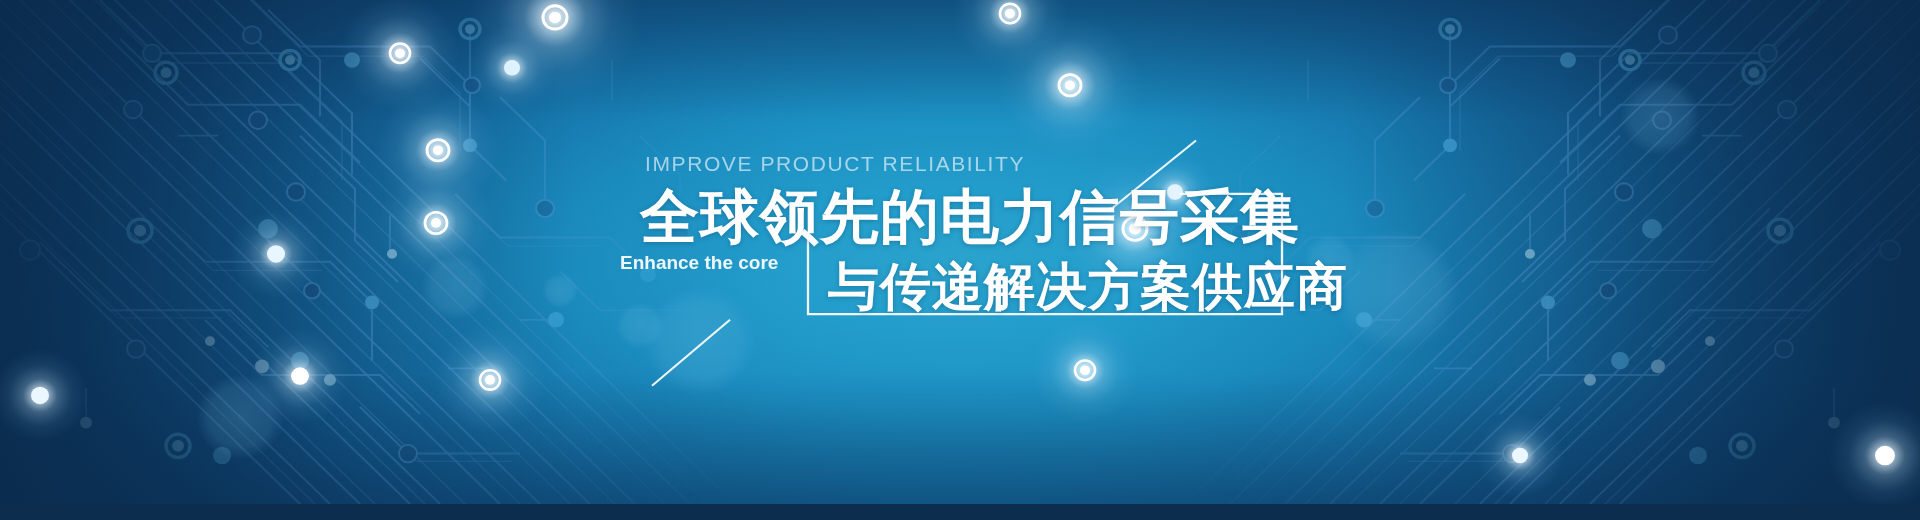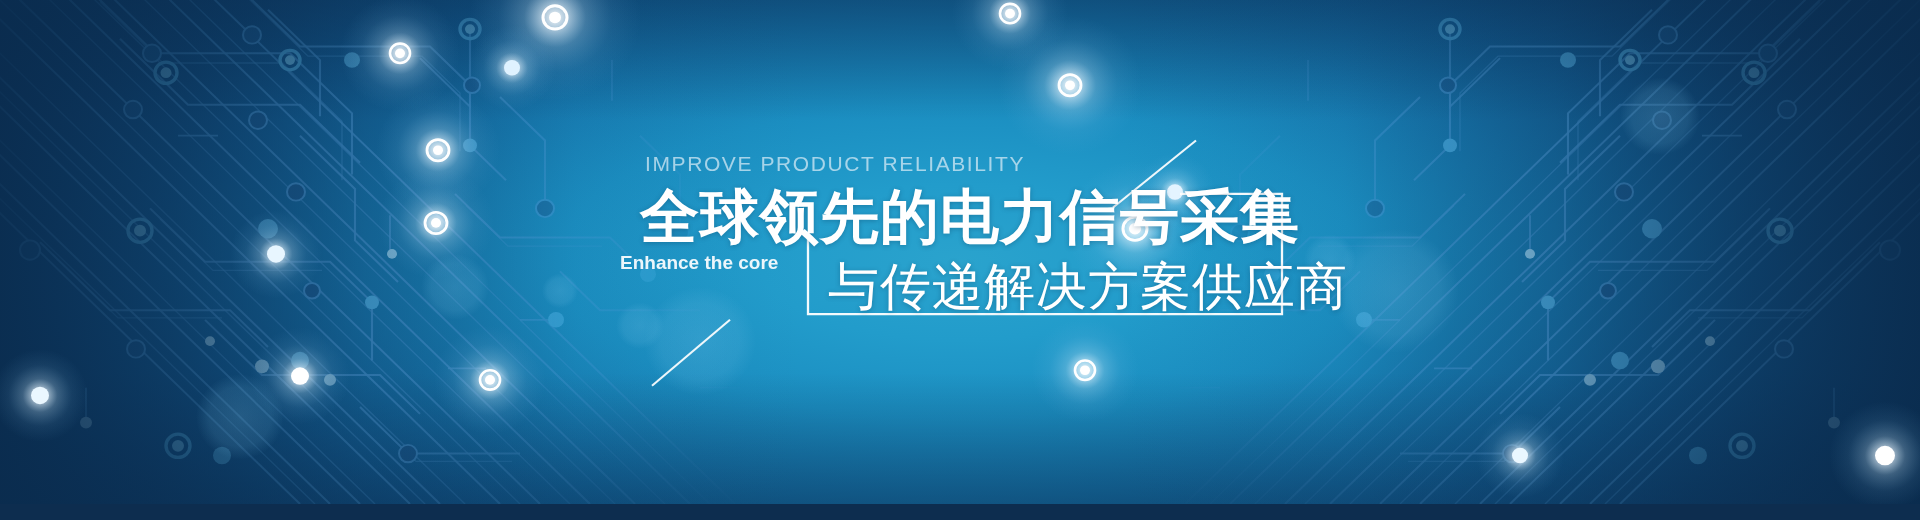--- a/index.html
+++ b/index.html
@@ -78,21 +78,21 @@
     color: #ffffff;
     letter-spacing: 1px;
     white-space: nowrap;
     text-shadow: 0 1px 5px rgba(8,52,86,0.33);
   }
   #headline-2 {
     position: absolute;
     left: 828px;
     top: 253px;
     font-size: 51px;
-    font-weight: 400;
+    font-weight: 700;
     color: #ffffff;
     letter-spacing: 1px;
     white-space: nowrap;
     text-shadow: 0 1px 5px rgba(8,52,86,0.33);
   }
   #tagline {
     position: absolute;
     left: 620px;
     top: 249px;
     width: 180px;

